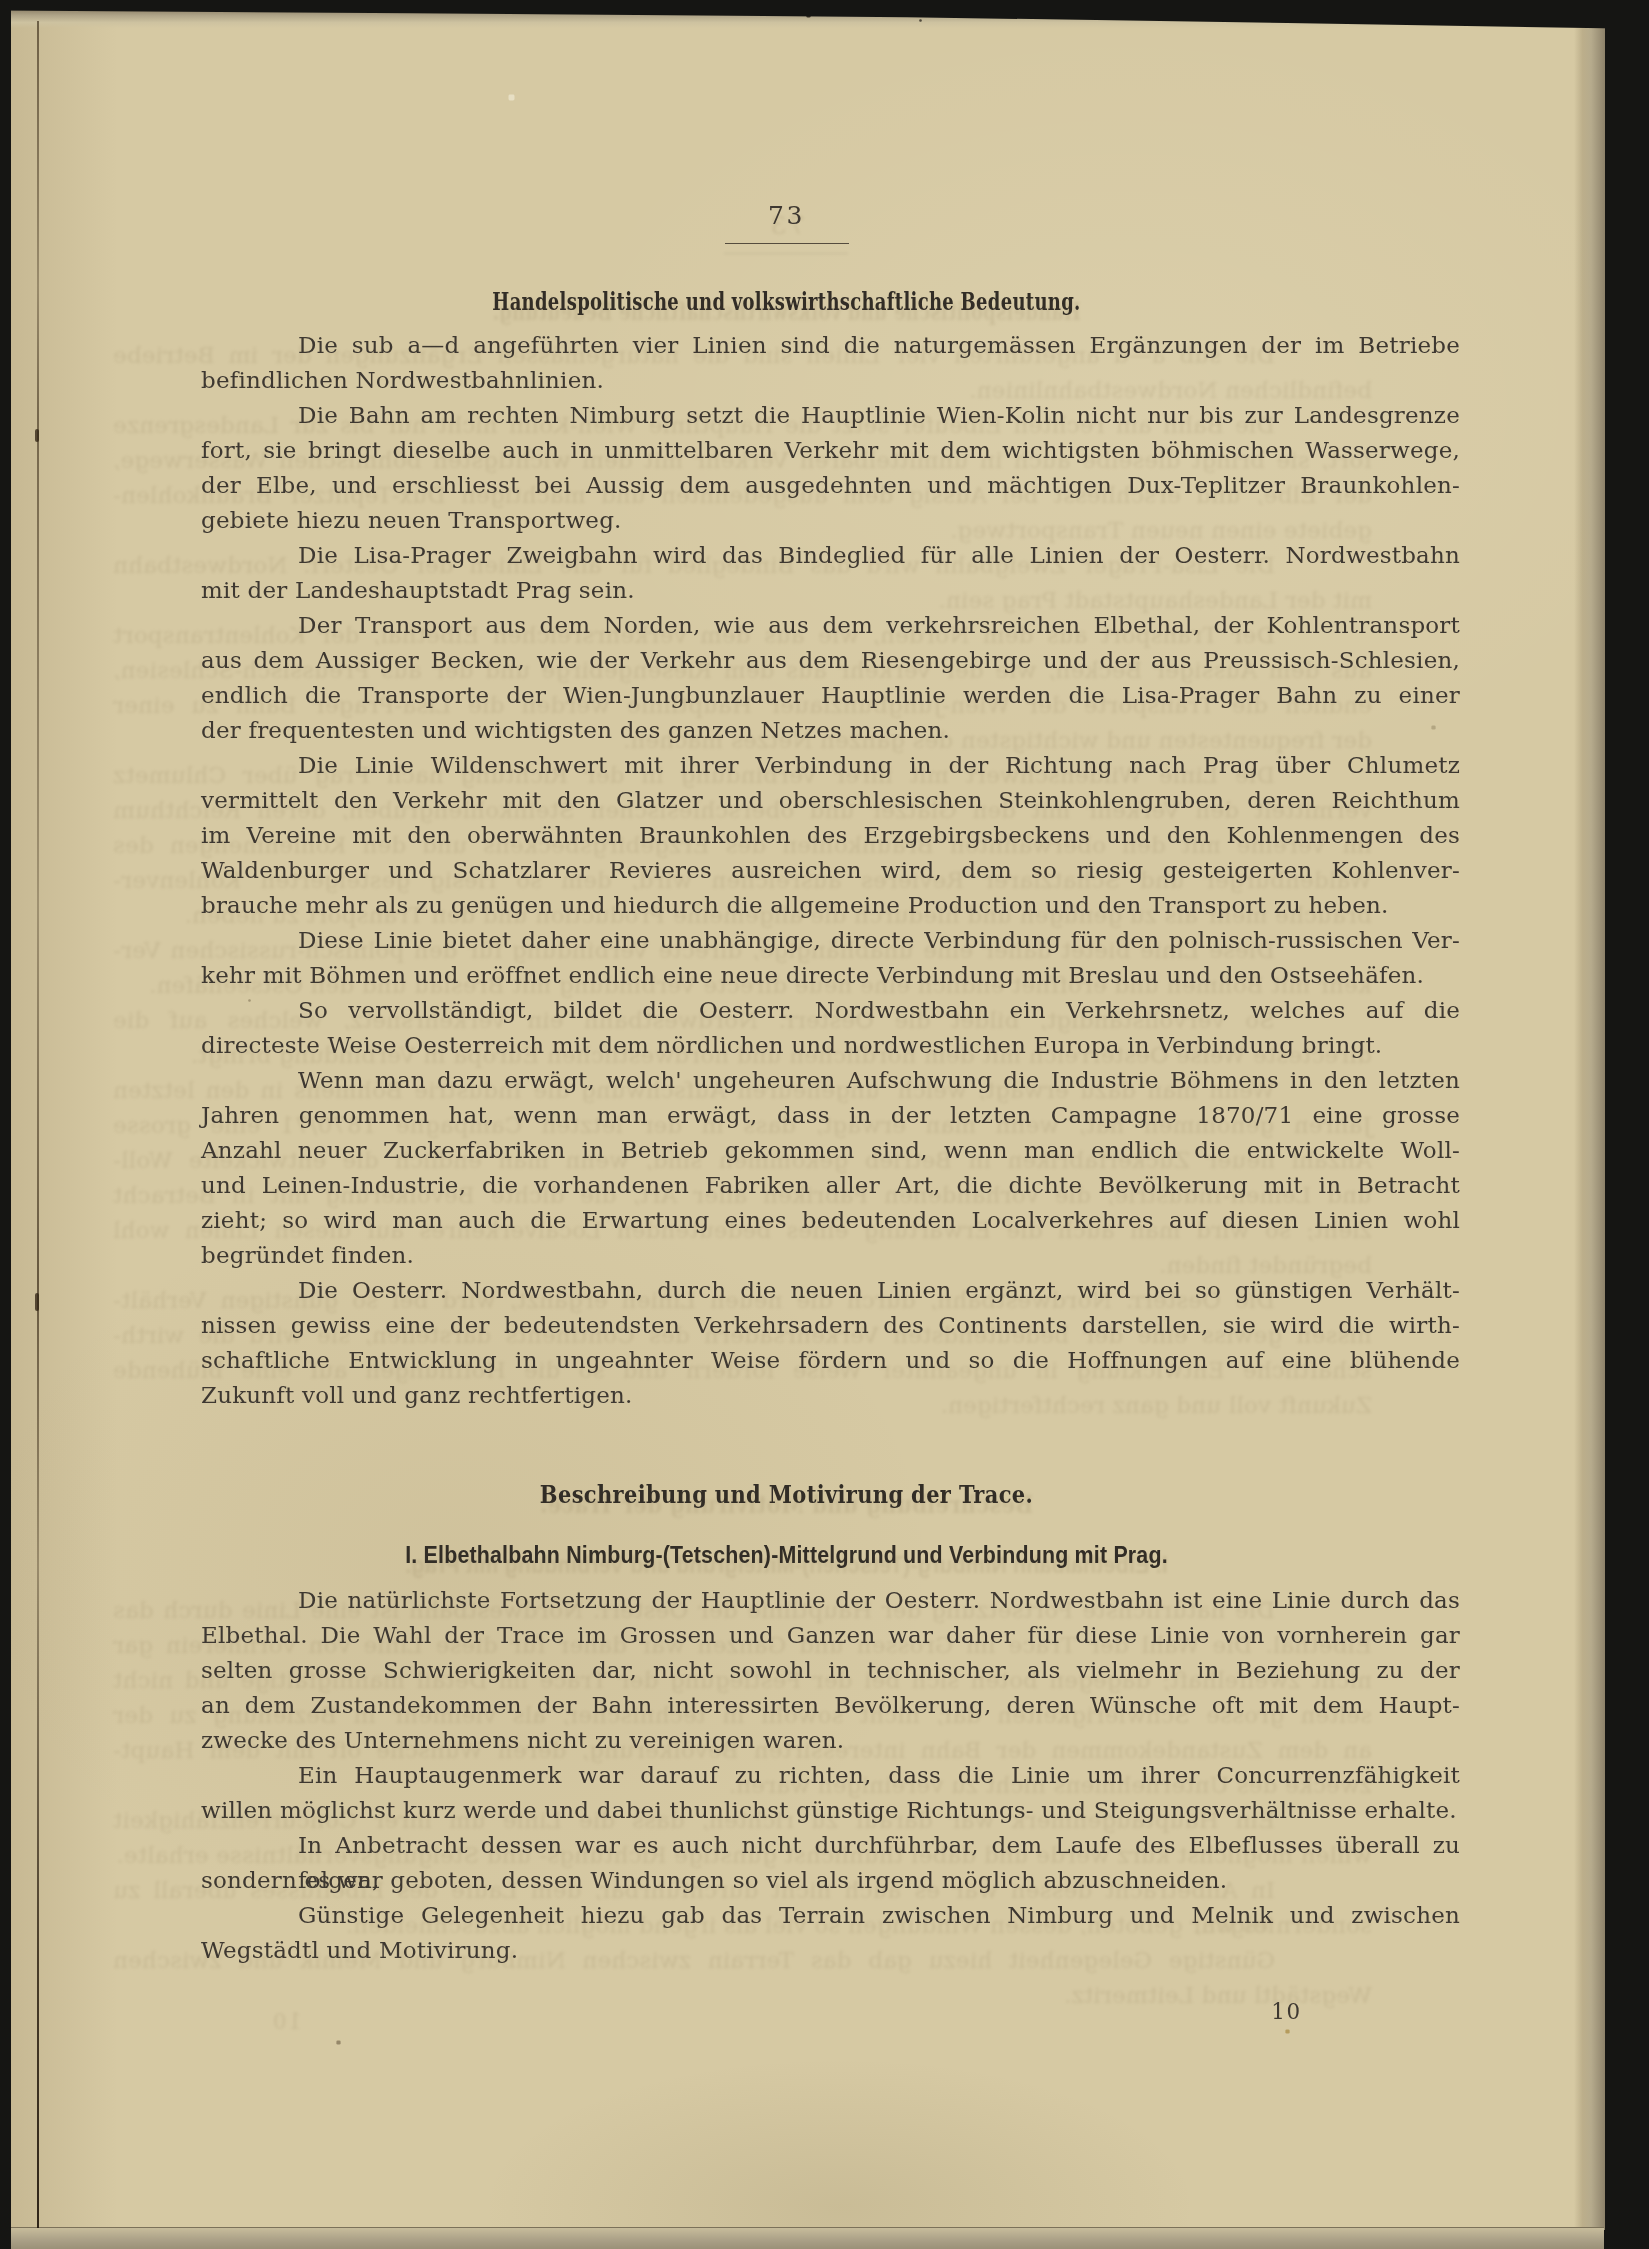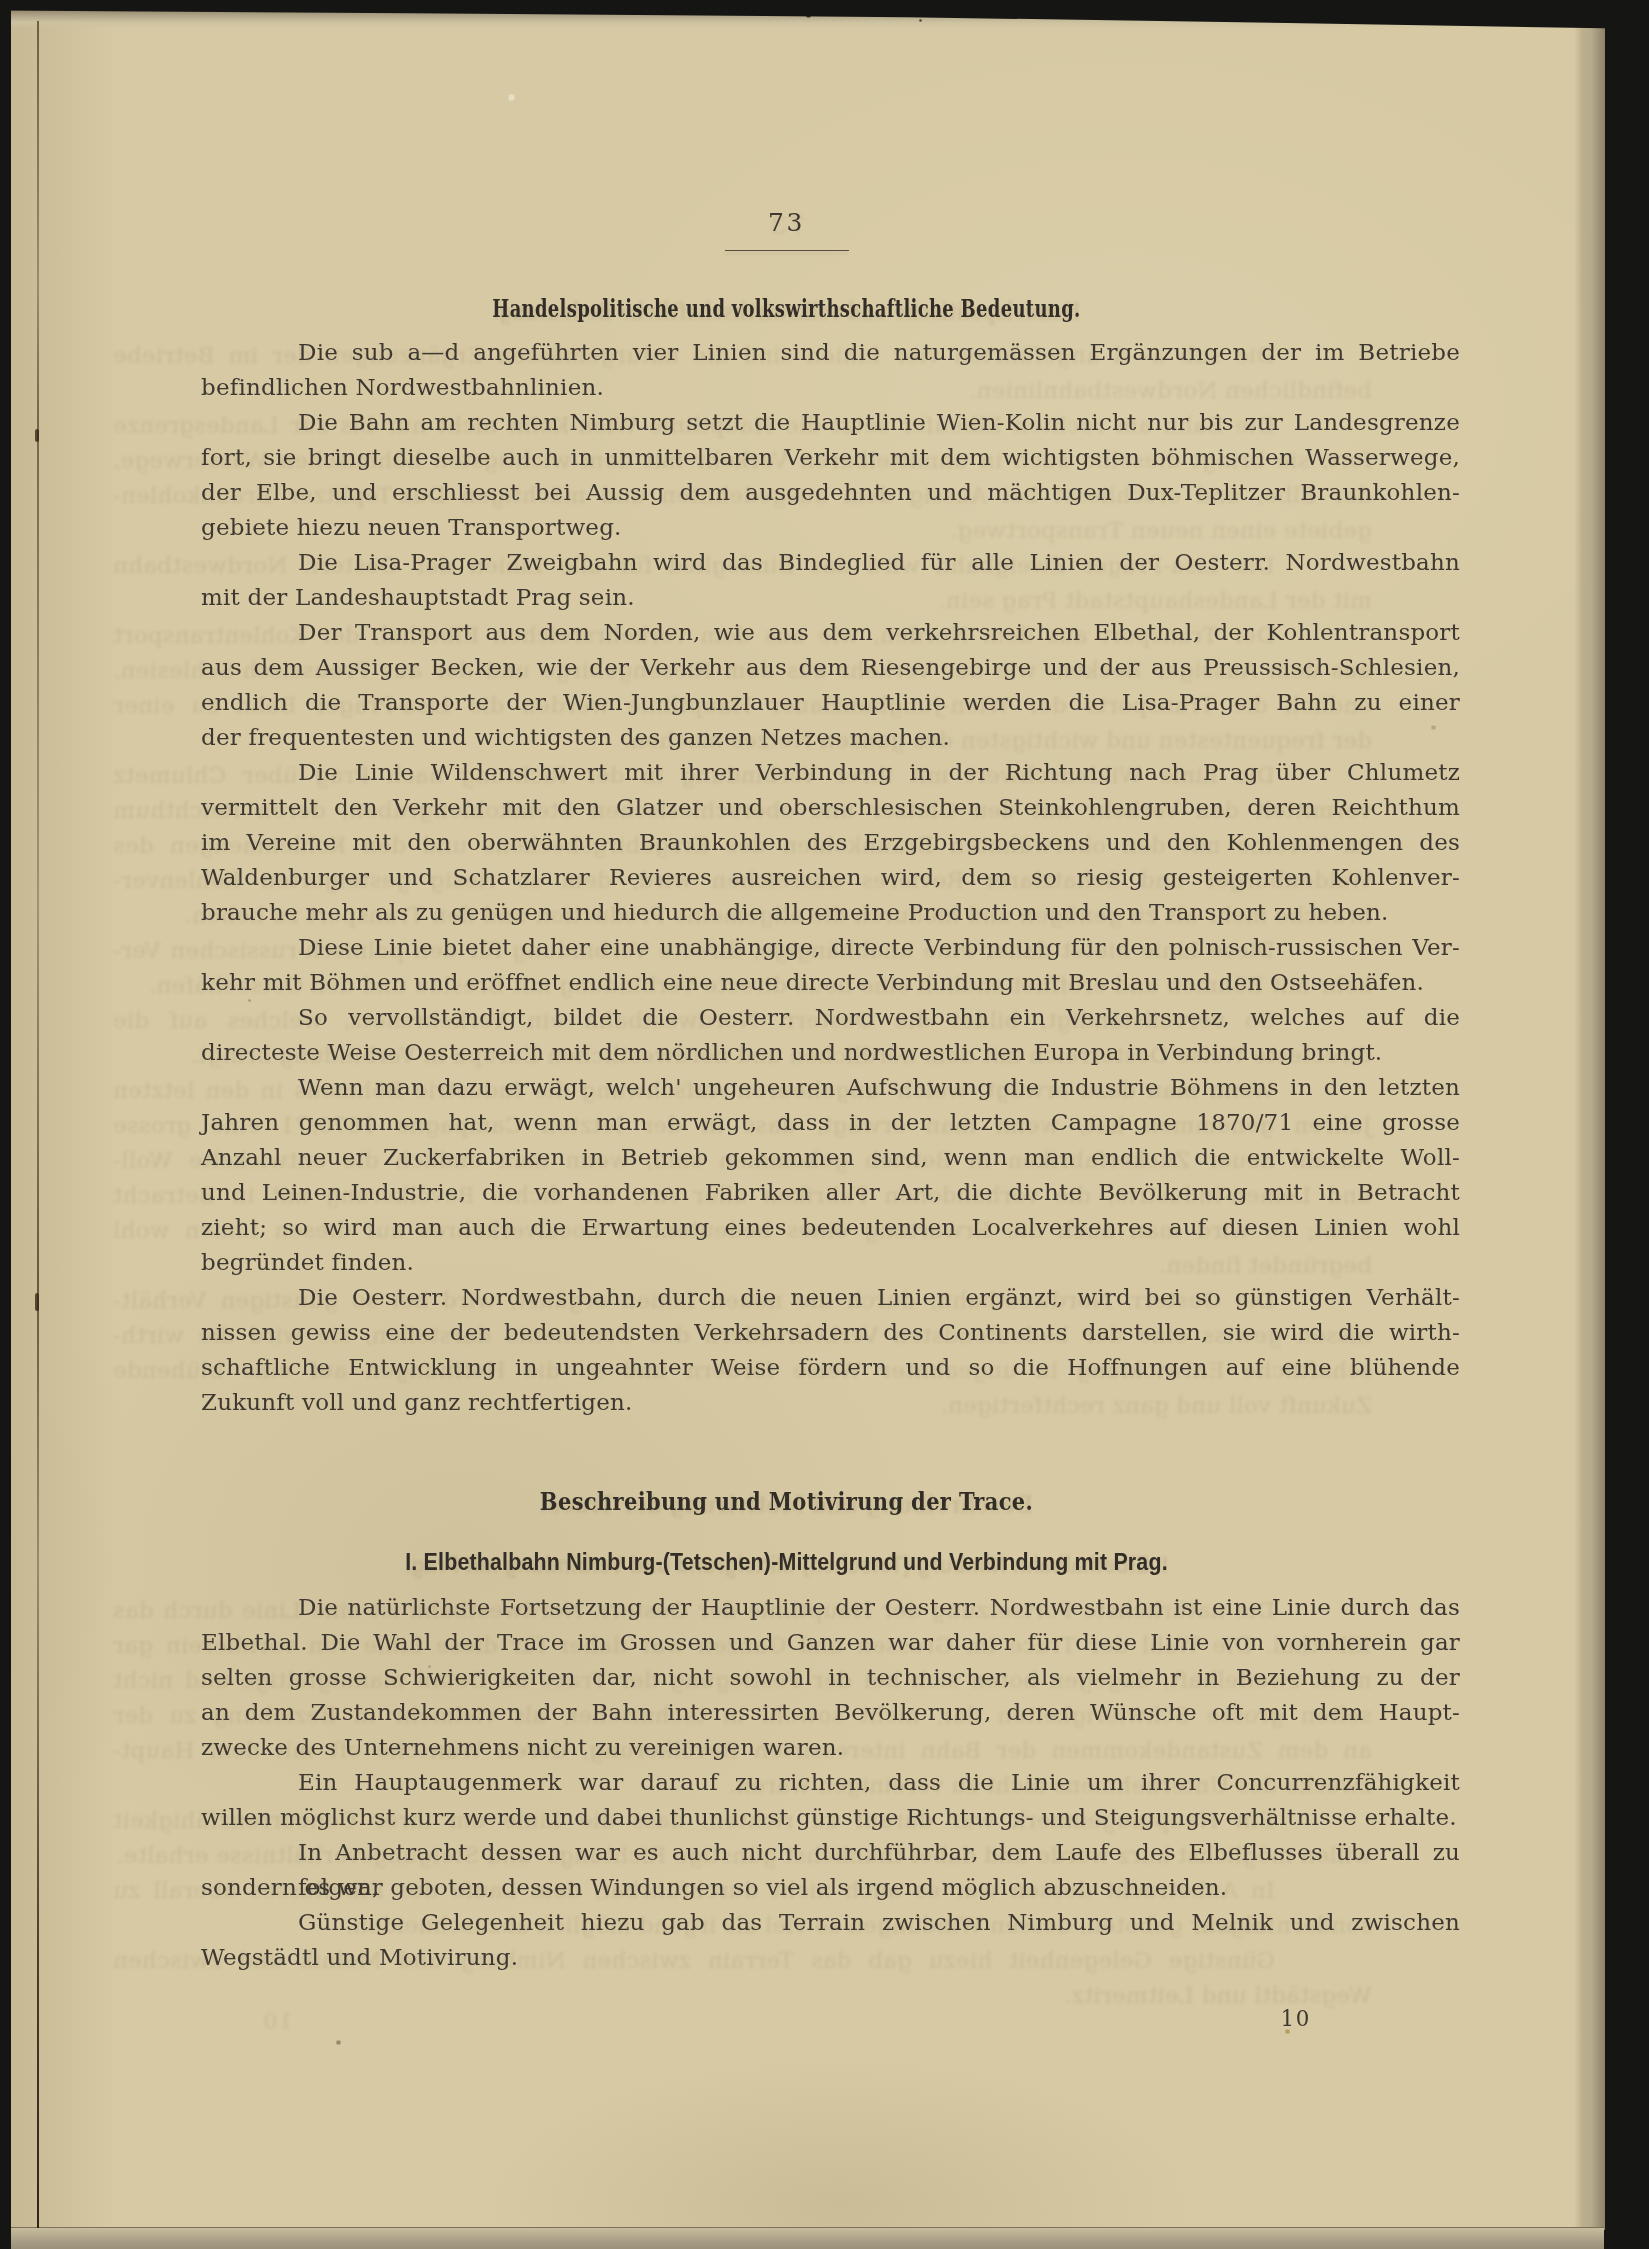--- a/index.html
+++ b/index.html
@@ -63,21 +63,21 @@
       808px 15px 0 1.6px rgba(30,25,18,.85),
       920px 20px 0 0.8px rgba(30,25,18,.7),
       338px 2042px 0 1.6px rgba(70,55,35,.45),
       1287px 2031px 0 1.6px rgba(163,130,55,.65),
       249px 1000px 0 0.8px rgba(90,75,50,.4),
       1433px 727px 0 1.6px rgba(100,85,55,.3),
       429px 1666px 0 0.8px rgba(90,75,50,.35);
   }
   
   .text-col{
-    position:absolute;left:157px;top:15px;width:1259px;height:2182px;z-index:5;
+    position:absolute;left:157px;top:8px;width:1259px;height:2182px;z-index:5;
     color:var(--ink,#3e3831);
   }
   .pagenum-block{position:absolute;top:191px;left:0;width:100%;text-align:center;}
   .pagenum{font-size:25px;line-height:33px;letter-spacing:2.5px;display:inline-block;}
   .pagenum-rule{width:124px;height:1.6px;background:rgba(62,54,44,.85);margin:10.7px auto 0;}
   .h1,.h2{
     position:absolute;left:0;width:100%;text-align:center;
     font-weight:700;font-size:25px;line-height:33px;letter-spacing:0.4px;
     color:var(--heading-ink,#322d26);
     transform:scaleX(var(--sx,.72));transform-origin:50% 50%;
@@ -95,21 +95,21 @@
   #sec1-lines{top:320px;}
   #sec2-lines{top:1575px;}
   .bline{
     height:35px;line-height:35px;font-size:23px;letter-spacing:0.2px;
     white-space:normal;
   }
   .bline.jl{text-align:justify;text-align-last:justify;}
   .bline.lastline{text-align:center;text-align-last:left;white-space:nowrap;}
   .bline.indent{padding-left:97px;}
   .sig{
-    position:absolute;top:1989px;left:1105px;width:49px;text-align:right;
+    position:absolute;top:1989px;left:1105px;width:49px;text-align:center;
     font-size:21.4px;line-height:30px;letter-spacing:1.6px;
   }
   
   .ghost-layer{
     position:absolute;left:157px;top:0;width:1259px;height:2250px;z-index:2;
     transform:scaleX(-1) translateY(18px);transform-origin:50% 50%;
     filter:blur(1.8px);opacity:.15;pointer-events:none;
     color:#7c6a45;
   }
   .ghost-layer *{color:inherit !important;}

